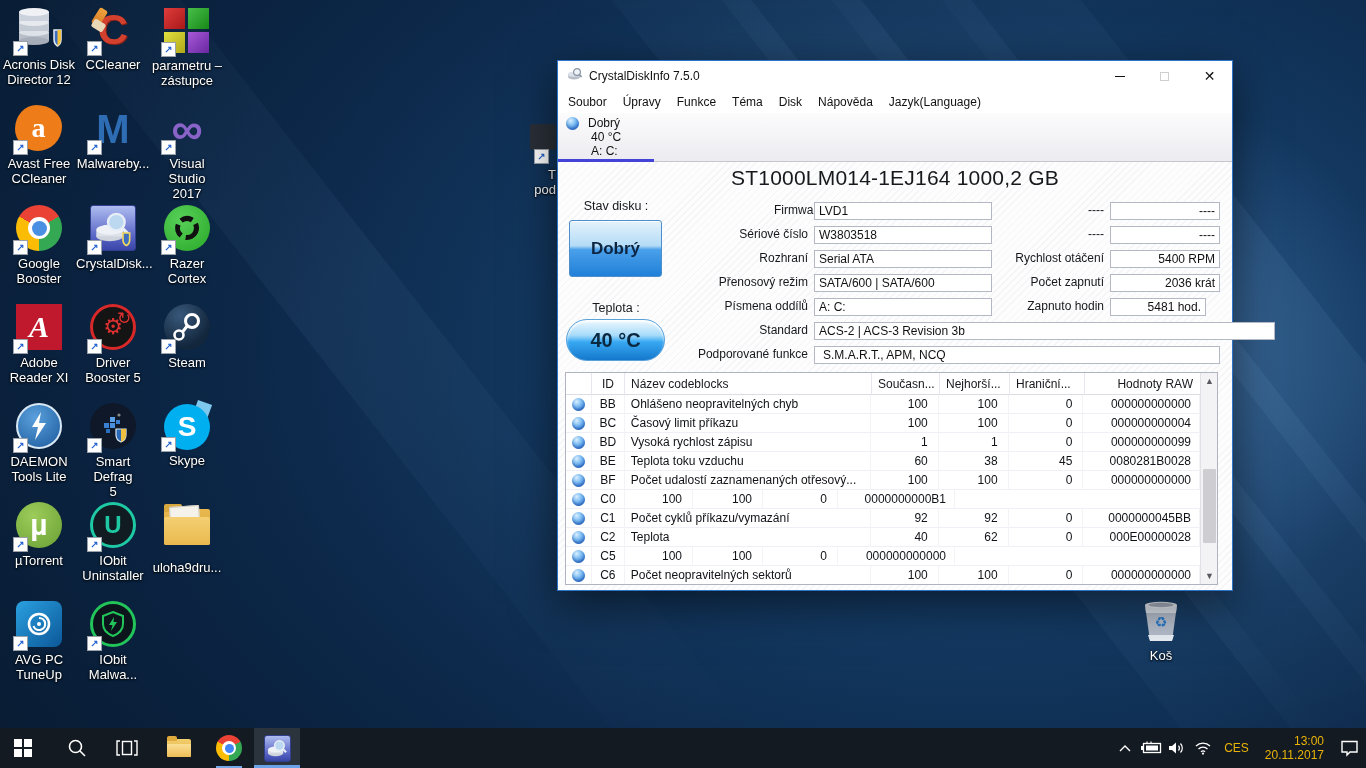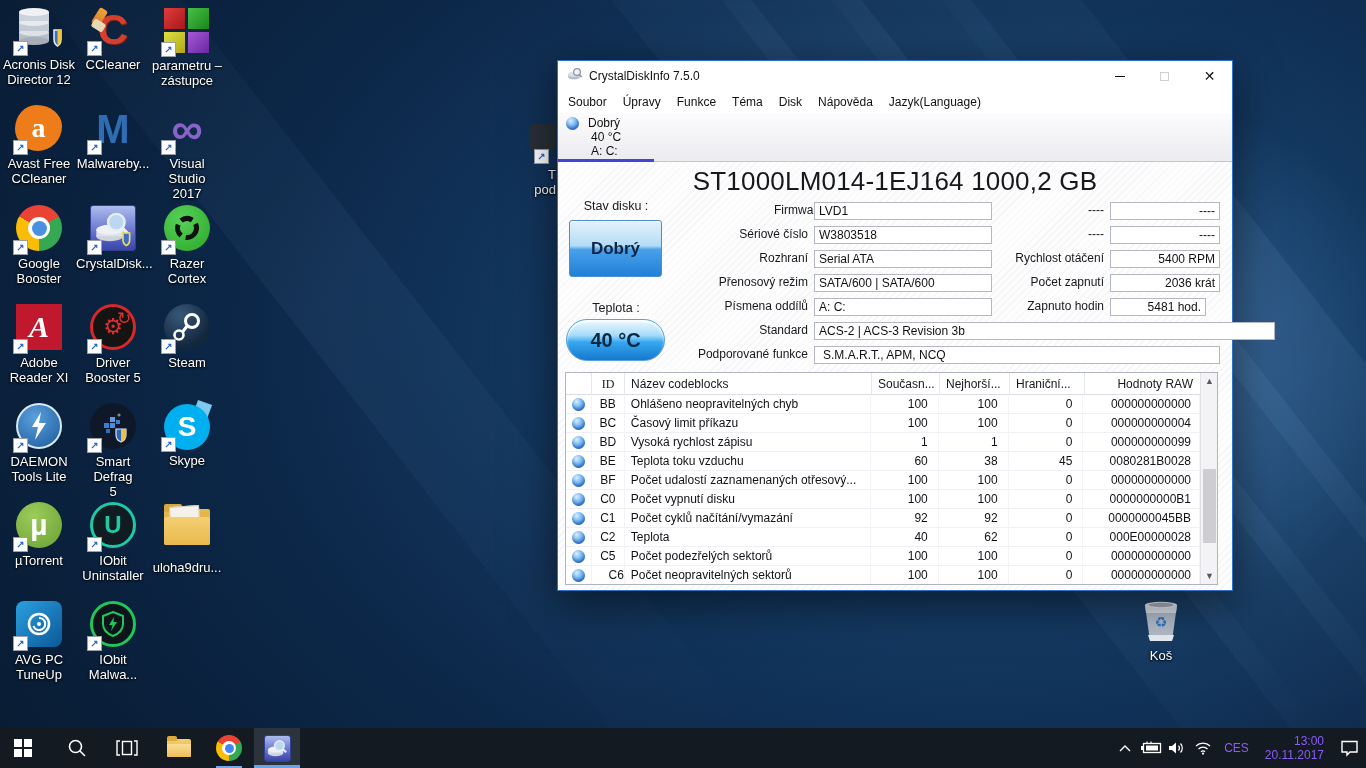--- a/index.html
+++ b/index.html
@@ -68,21 +68,21 @@
   .disk-tab .orb { position:absolute; left:8px; top:4px; }
   .dt-line { position:absolute; left:30px; line-height:14px; white-space:nowrap; }
   .dt-l1 { top:3px; } .dt-l2 { top:17px; left:33px; } .dt-l3 { top:31px; left:33px; }
   .tab-underline { position:absolute; left:0; bottom:0; width:96px; height:3px; background:#4343d8; }
 
   .win-main { position:absolute; left:0; top:101px; width:674px; height:428px;
     background:
       repeating-linear-gradient(135deg, rgba(110,110,135,.055) 0 1px, rgba(0,0,0,0) 1px 5px),
       #fdfdfe; }
   .model-title { position:absolute; top:4px; left:0; width:100%; text-align:center;
-    font-size:26px; color:#16181c; letter-spacing:.2px; }
+    font-size:21px; color:#16181c; letter-spacing:.2px; }
   .lbl-small { position:absolute; font-size:12.5px; color:#16181c; }
   .stav-lbl { left:10px; top:37px; width:96px; text-align:center; }
   .tepl-lbl { left:10px; top:139px; width:96px; text-align:center; }
   .health-btn { position:absolute; left:11px; top:58px; width:93px; height:57px; border:1px solid #4d8ecb; border-radius:3px;
     background:linear-gradient(#e4f2fc 0%, #b4dcf6 45%, #4aa0ea 52%, #2080d8 100%);
     display:flex; align-items:center; justify-content:center;
     font-size:17px; font-weight:bold; color:#0c2440; box-shadow:inset 0 1px 0 rgba(255,255,255,.8); }
   .temp-pill { position:absolute; left:8px; top:157px; width:99px; height:42px; border:1px solid #5aa2da; border-radius:21px;
     background:linear-gradient(#eef8fe 0%, #a8dcfa 38%, #38a8f2 55%, #1478cc 100%);
     display:flex; align-items:center; justify-content:center;
@@ -119,21 +119,21 @@
   .tkb.active .underline { left:0; width:100%; height:3px; background:#6ba2e8; }
   .chrome-ball { width:26px; height:26px; border-radius:50%; position:relative;
     background:conic-gradient(from 300deg, #ea4335 0 120deg, #34a853 120deg 240deg, #fbbc05 240deg 360deg); }
   .chrome-ball::before { content:""; position:absolute; left:6px; top:6px; width:14px; height:14px; border-radius:50%; background:#fff; }
   .chrome-ball::after { content:""; position:absolute; left:8.5px; top:8.5px; width:9px; height:9px; border-radius:50%; background:#4285f4; }
   .tfolder { position:relative; width:24px; height:18px; }
   .tfolder .b1 { position:absolute; left:0; top:0; width:24px; height:18px; border-radius:2px; background:linear-gradient(#f3cf6e,#e0ab3c); }
   .tfolder .b2 { position:absolute; left:0; top:-3px; width:10px; height:5px; border-radius:2px 2px 0 0; background:#e0ab3c; }
   .tfolder .b3 { position:absolute; left:0; top:5px; width:24px; height:13px; border-radius:1px; background:linear-gradient(#fadf96,#edbd55); }
 
-  .tray { margin-left:auto; display:flex; align-items:center; height:40px; color:#8b5cf6; }
+  .tray { margin-left:auto; display:flex; align-items:center; height:40px; color:#eab308; }
   .tray-ic { width:26px; height:40px; display:flex; align-items:center; justify-content:center; }
   .tray-lang { font-size:12px; padding:0 8px; }
   .tray-clock { font-size:12px; line-height:14px; text-align:right; padding:0 8px; white-space:nowrap; }
   .mini-cdi { border-radius:3px; background:linear-gradient(#aebcf0 0%, #5864c4 70%, #3a46a8 100%); border:1px solid #32408e;
     display:flex; align-items:center; justify-content:center; }
 
   
   .txtico { width:48px; height:48px; display:flex; align-items:center; justify-content:center; font-weight:bold; }
 </style>
 </head>
@@ -490,21 +490,21 @@
 
       <div class="lbl-small stav-lbl">Stav disku :</div>
       <div class="health-btn">Dobrý</div>
 
       <div class="lbl-small tepl-lbl">Teplota :</div>
       <div class="temp-pill">40 °C</div>
 
       <div class="smart">
         <div class="smart-head" id="smart-head">
             <div class="sh-cell" style="width: 26px; padding-left: 6px;"></div>
-            <div class="sh-cell" style="width: 33px; text-align: center; font-family: Liberation Serif, serif;">ID</div>
+            <div class="sh-cell" style="width: 33px; text-align: center;">ID</div>
             <div class="sh-cell" style="width: 247px; padding-left: 6px;">Název codeblocks</div>
             <div class="sh-cell" style="width: 68px; padding-left: 6px;">Současn...</div>
             <div class="sh-cell" style="width: 70px; padding-left: 6px;">Nejhorší...</div>
             <div class="sh-cell" style="width: 75px; padding-left: 6px;">Hraniční...</div>
             <div class="sh-cell" style="width: 117px; text-align: right; padding-right: 8px;">Hodnoty RAW</div>
           </div>
         <div class="smart-body" id="smart-body">
             <div class="s-row">
               <div class="s-cell" style="width: 26px; display: flex; align-items: center; justify-content: center;">
                 <span class="orb"></span>
@@ -558,32 +558,31 @@
               <div class="s-cell" style="width: 68px; text-align: right; padding-right: 10px;">100</div>
               <div class="s-cell" style="width: 70px; text-align: right; padding-right: 10px;">100</div>
               <div class="s-cell" style="width: 75px; text-align: right; padding-right: 10px;">0</div>
               <div class="s-cell" style="width: 117px; text-align: right; padding-right: 8px;">000000000000</div>
             </div>
             <div class="s-row">
               <div class="s-cell" style="width: 26px; display: flex; align-items: center; justify-content: center;">
                 <span class="orb"></span>
               </div>
               <div class="s-cell" style="width: 33px; text-align: center;">C0</div>
-              <div class="s-cell" style="width: 247px; padding-left: 6px;">Počet vypnutí disku</div>
               <div class="s-cell" style="width: 68px; text-align: right; padding-right: 10px;">100</div>
               <div class="s-cell" style="width: 70px; text-align: right; padding-right: 10px;">100</div>
               <div class="s-cell" style="width: 75px; text-align: right; padding-right: 10px;">0</div>
               <div class="s-cell" style="width: 117px; text-align: right; padding-right: 8px;">0000000000B1</div>
             </div>
             <div class="s-row">
               <div class="s-cell" style="width: 26px; display: flex; align-items: center; justify-content: center;">
                 <span class="orb"></span>
               </div>
               <div class="s-cell" style="width: 33px; text-align: center;">C1</div>
-              <div class="s-cell" style="width: 247px; padding-left: 6px;">Počet cyklů načítání/vymazání</div>
+              <div class="s-cell" style="width: 247px; padding-left: 6px;">Počet cyklů příkazu/vymazání</div>
               <div class="s-cell" style="width: 68px; text-align: right; padding-right: 10px;">92</div>
               <div class="s-cell" style="width: 70px; text-align: right; padding-right: 10px;">92</div>
               <div class="s-cell" style="width: 75px; text-align: right; padding-right: 10px;">0</div>
               <div class="s-cell" style="width: 117px; text-align: right; padding-right: 8px;">0000000045BB</div>
             </div>
             <div class="s-row">
               <div class="s-cell" style="width: 26px; display: flex; align-items: center; justify-content: center;">
                 <span class="orb"></span>
               </div>
               <div class="s-cell" style="width: 33px; text-align: center;">C2</div>
@@ -591,31 +590,30 @@
               <div class="s-cell" style="width: 68px; text-align: right; padding-right: 10px;">40</div>
               <div class="s-cell" style="width: 70px; text-align: right; padding-right: 10px;">62</div>
               <div class="s-cell" style="width: 75px; text-align: right; padding-right: 10px;">0</div>
               <div class="s-cell" style="width: 117px; text-align: right; padding-right: 8px;">000E00000028</div>
             </div>
             <div class="s-row">
               <div class="s-cell" style="width: 26px; display: flex; align-items: center; justify-content: center;">
                 <span class="orb"></span>
               </div>
               <div class="s-cell" style="width: 33px; text-align: center;">C5</div>
-              <div class="s-cell" style="width: 247px; padding-left: 6px;">Počet podezřelých sektorů</div>
               <div class="s-cell" style="width: 68px; text-align: right; padding-right: 10px;">100</div>
               <div class="s-cell" style="width: 70px; text-align: right; padding-right: 10px;">100</div>
               <div class="s-cell" style="width: 75px; text-align: right; padding-right: 10px;">0</div>
               <div class="s-cell" style="width: 117px; text-align: right; padding-right: 8px;">000000000000</div>
             </div>
             <div class="s-row">
               <div class="s-cell" style="width: 26px; display: flex; align-items: center; justify-content: center;">
                 <span class="orb"></span>
               </div>
-              <div class="s-cell" style="width: 33px; text-align: right;">C6</div>
+              <div class="s-cell" style="width: 33px; text-align: center;">C6</div>
               <div class="s-cell" style="width: 247px; padding-left: 6px;">Počet neopravitelných sektorů</div>
               <div class="s-cell" style="width: 68px; text-align: right; padding-right: 10px;">100</div>
               <div class="s-cell" style="width: 70px; text-align: right; padding-right: 10px;">100</div>
               <div class="s-cell" style="width: 75px; text-align: right; padding-right: 10px;">0</div>
               <div class="s-cell" style="width: 117px; text-align: right; padding-right: 8px;">000000000000</div>
             </div>
           </div>
         <div class="sbar">
           <span class="arr" style="top:0">▲</span>
           <span class="thumb"></span>

